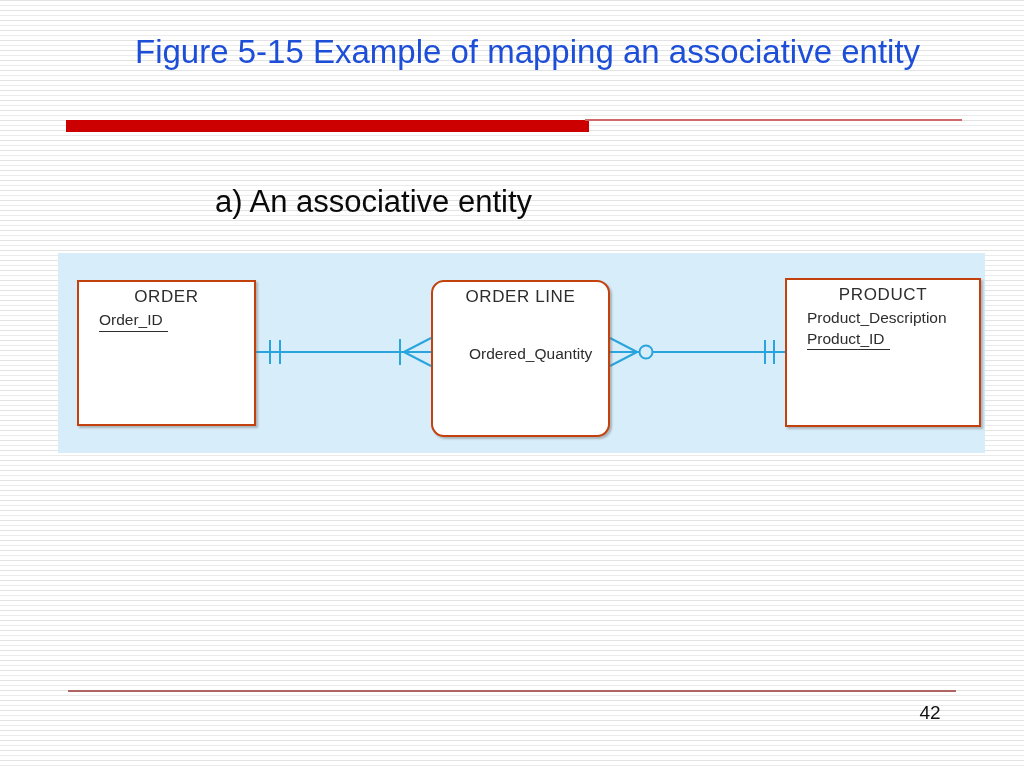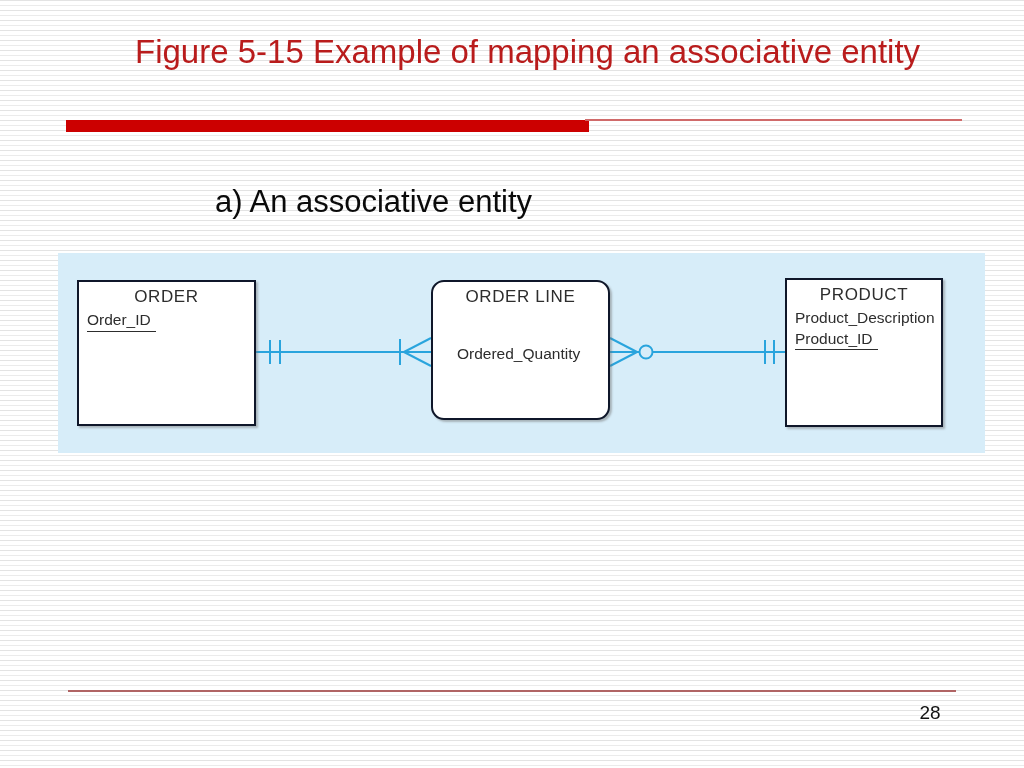--- a/index.html
+++ b/index.html
@@ -8,54 +8,54 @@
     font-family:"Liberation Sans", sans-serif;
     background:
       repeating-linear-gradient(to bottom,
         #e3e3e3 0px, #e3e3e3 1px,
         #ffffff 1px, #ffffff 5px,
         #ebebeb 5px, #ebebeb 6px,
         #ffffff 6px, #ffffff 10px);
   }
   .slide-title{
     position:absolute;left:135px;top:33px;width:860px;
-    font-size:33px;color:#b91c1c;letter-spacing:0px;white-space:nowrap;
+    font-size:33px;color:#1d4ed8;letter-spacing:0px;white-space:nowrap;
   }
   .accent-bar{
     position:absolute;left:66px;top:120px;width:523px;height:12px;
     background:#cc0000;
   }
   .accent-thin-line{
     position:absolute;left:585px;top:119px;width:377px;height:2px;
     background:#d06a6a;
   }
   .slide-subtitle{
     position:absolute;left:215px;top:184px;
     font-size:31px;color:#0a0a0a;white-space:nowrap;
   }
   .diagram-panel{
     position:absolute;left:58px;top:253px;width:927px;height:200px;
     background:#d7edf9;
   }
   .entity{
-    position:absolute;background:#ffffff;border:2px solid #0f172a;
+    position:absolute;background:#ffffff;border:2px solid #c2410c;
     box-sizing:border-box;color:#2d2d2d;
     box-shadow:2px 2px 2px rgba(110,110,110,0.45);
   }
   .entity-title{
     text-align:center;font-size:17px;padding-top:5px;letter-spacing:0.6px;
     color:#2d2d2d;
   }
   .attrs{padding:3px 0 0 8px;font-size:15.5px;line-height:20.5px;}
-  .attr{white-space:nowrap;}
+  .attr{white-space:nowrap;margin-left:12px;}
   .key{display:inline-block;border-bottom:1.6px solid #2d2d2d;padding:0 5px 0 0;}
   .order-box{left:19px;top:27px;width:179px;height:146px;}
-  .orderline-box{left:373px;top:27px;width:179px;height:140px;border-radius:13px;}
+  .orderline-box{left:373px;top:27px;width:179px;height:157px;border-radius:13px;}
   .orderline-box .attrs{margin-top:34px;padding-left:24px;}
-  .product-box{left:727px;top:25px;width:158px;height:149px;}
+  .product-box{left:727px;top:25px;width:196px;height:149px;}
   .connector-svg{position:absolute;left:0;top:0;width:927px;height:200px;pointer-events:none;}
   .bottom-line{
     position:absolute;left:68px;top:690px;width:888px;height:2px;
     background:#b06464;
   }
   .page-number{
     position:absolute;left:905px;top:702px;width:50px;text-align:center;
     font-size:19px;color:#111;
   }
 </style>
@@ -110,13 +110,13 @@
     <div class="entity-title">PRODUCT</div>
     <div class="attrs">
       <div class="attr"><span>Product_Description</span></div>
       <div class="attr"><span class="key">Product_ID</span></div>
     </div>
   </div>
 
 </div>
 
 <div class="bottom-line"></div>
-<div class="page-number">28</div>
+<div class="page-number">42</div>
 
 </body></html>

